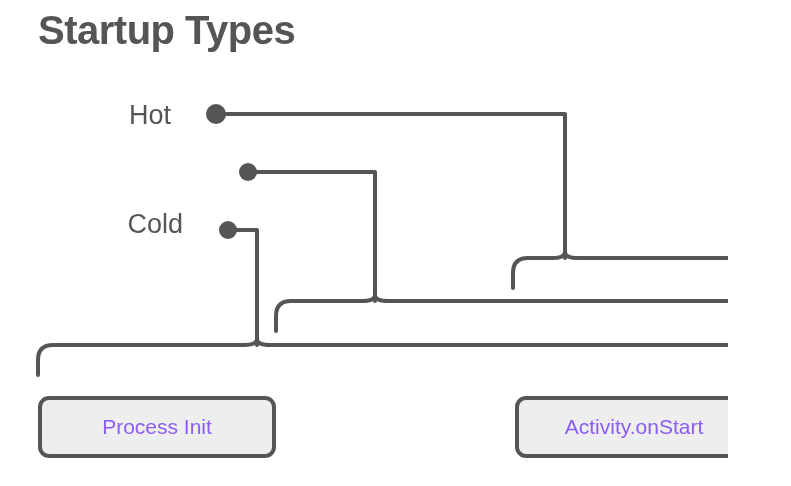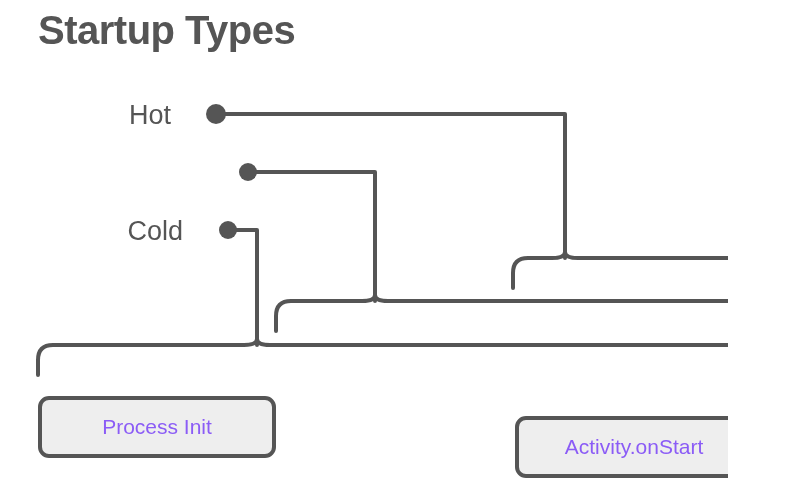--- a/index.html
+++ b/index.html
@@ -40,38 +40,38 @@
   .row-label {
     position: absolute;
     font-size: 27px;
     color: #555555;
     white-space: nowrap;
     text-align: right;
     transform: translateY(-50%);
   }
   .label-hot   { right: 557px; top: 115px; }
   .label-warm  { right: 525px; top: 173px; }
-  .label-cold  { right: 545px; top: 231px; }
+  .label-cold  { right: 545px; top: 224px; }
 
   .node-box {
     position: absolute;
     box-sizing: border-box;
     background: #eeeeee;
     border: 4px solid #555555;
     border-radius: 11px;
     display: flex;
     align-items: center;
     justify-content: center;
     font-size: 21px;
     color: #8b5cf6;
     white-space: nowrap;
   }
   .box-1 { left: 38px;  top: 396px; width: 238px; height: 62px; }
   .box-2 { left: 277px; top: 396px; width: 237px; height: 62px; }
-  .box-3 { left: 515px; top: 396px; width: 238px; height: 62px; margin-top: 20px; }
+  .box-3 { left: 515px; top: 396px; width: 238px; height: 62px; }
 </style>
 </head>
 <body>
 
 <div class="canvas">
 
   <div class="title">Startup Types</div>
 
   <svg class="diagram-svg" viewBox="0 0 791 486">
     <g fill="none" stroke="#555555" stroke-width="4" stroke-linecap="round" stroke-linejoin="round">

